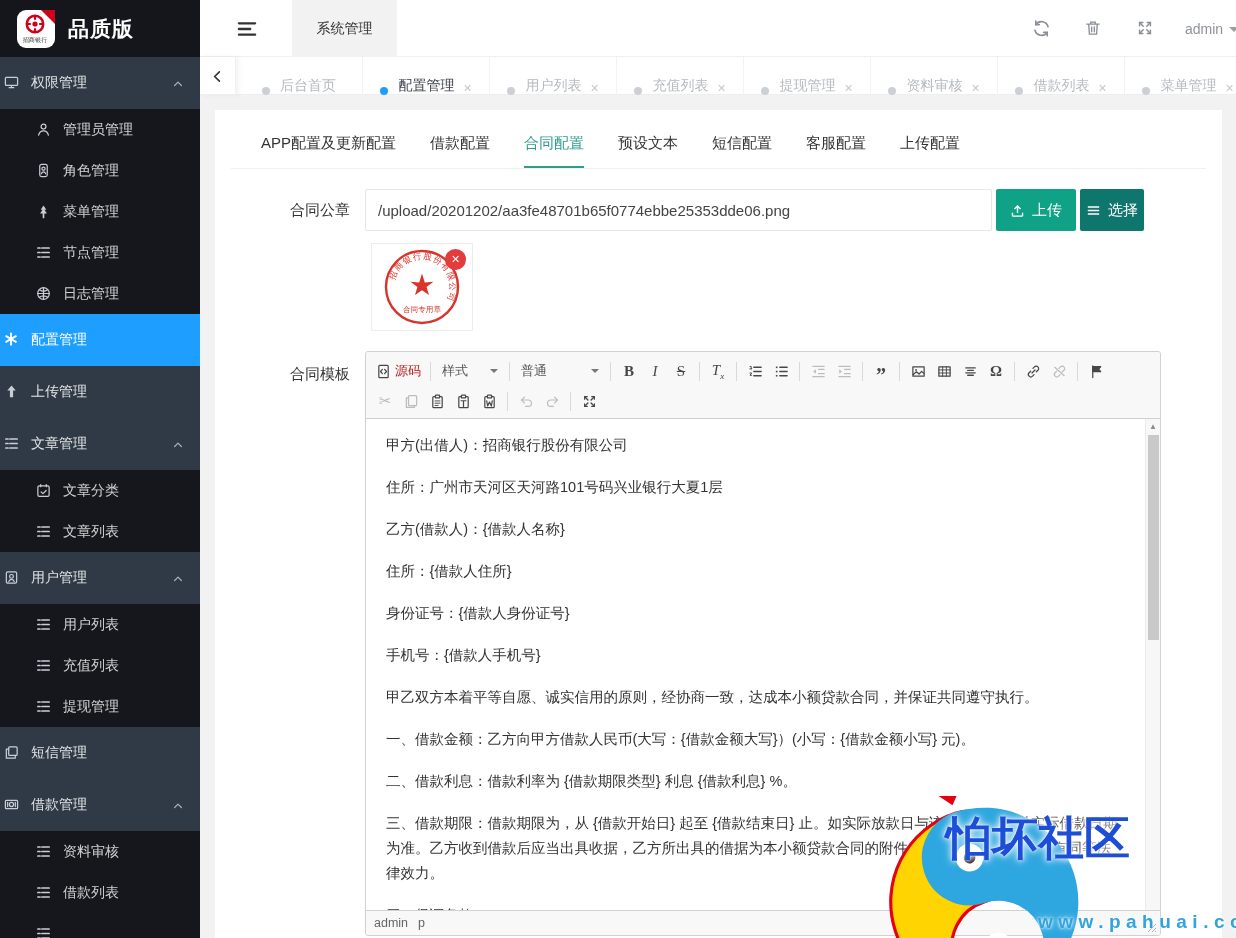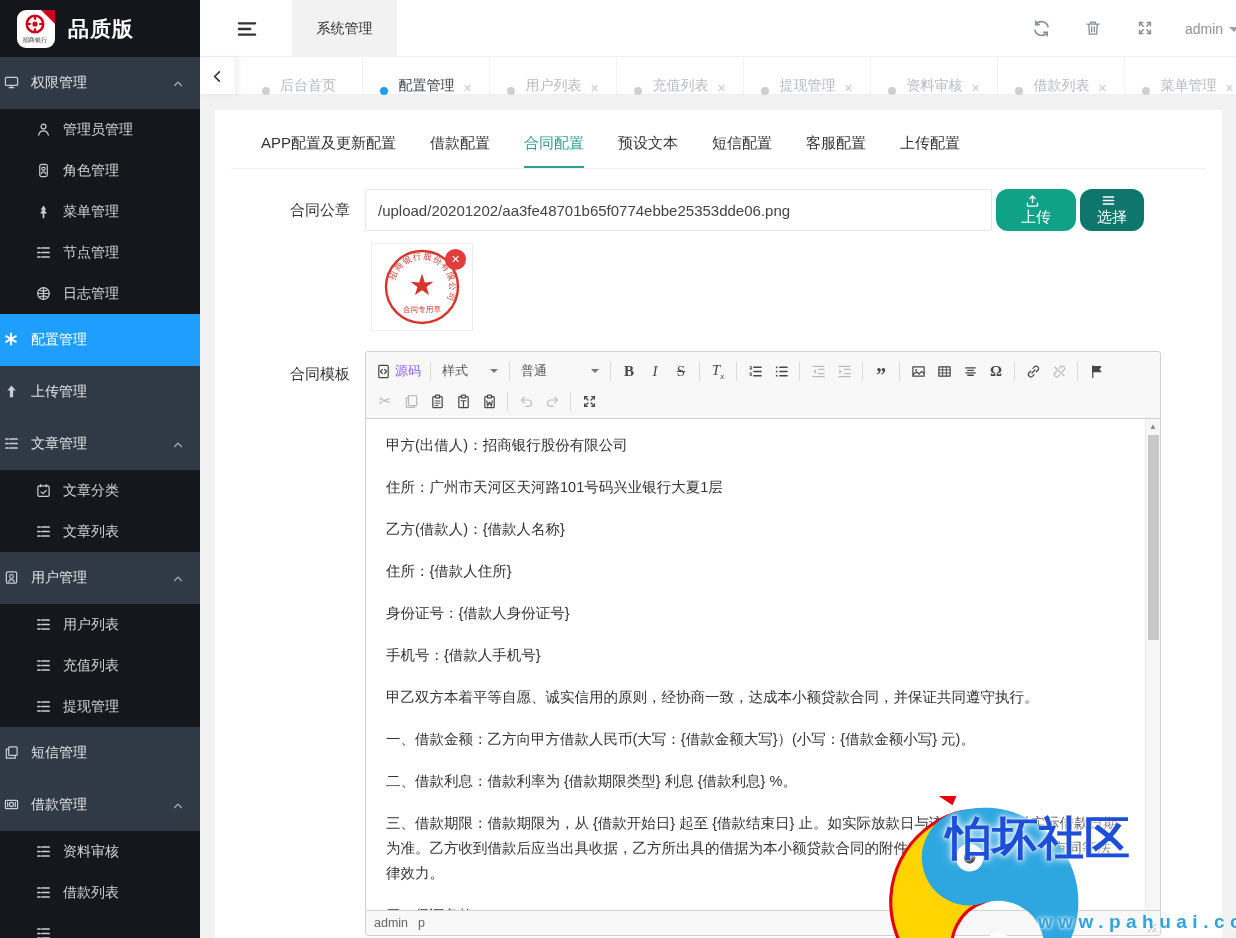--- a/index.html
+++ b/index.html
@@ -39,38 +39,38 @@
   
   .panel { position:absolute; left:215px; top:110px; width:1007px; height:880px; background:#fff; z-index:1; }
   .p-tabs { display:flex; padding:24px 0 0 30px; border-bottom:1px solid #f0f0f0; margin:0 16px; }
   .p-tab { font-size:15px; color:#333; margin-right:34px; padding-bottom:13px; cursor:pointer; }
   .p-tab.active { color:#2f9e8f; border-bottom:2px solid #2f9e8f; }
 
   .form-row { display:flex; align-items:flex-start; margin-top:20px; }
   .f-label { width:150px; text-align:right; padding-right:15px; font-size:15px; color:#333; line-height:42px; flex:0 0 auto; }
   .f-label.top { line-height:20px; padding-top:13px; }
   .path-input { width:627px; height:42px; border:1px solid #e6e6e6; border-radius:2px; padding:0 12px; font-size:15px; color:#444; font-family:"Liberation Sans",sans-serif; }
-  .btn { height:42px; border:none; border-radius:12px; color:#fff; font-size:15px; display:inline-flex; align-items:center; justify-content:center; cursor:pointer; font-family:"Liberation Sans",sans-serif;flex-direction:column; }
+  .btn { height:42px; border:none; border-radius:2px; color:#fff; font-size:15px; display:inline-flex; align-items:center; justify-content:center; cursor:pointer; font-family:"Liberation Sans",sans-serif; }
   .btn svg { margin-right:7px; }
   .btn-upload { width:80px; margin-left:4px; background:#10a287; }
   .btn-select { width:64px; margin-left:4px; background:#0f766e; }
 
   .preview-box { margin:12px 0 0 156px; width:102px; height:88px; background:#fff; border:1px solid #ededed; position:relative; display:flex; align-items:center; justify-content:center; }
   .preview-close { position:absolute; top:5px; right:6px; width:21px; height:21px; border-radius:50%; background:#e23c3c; color:#fff; font-size:11px; display:flex; align-items:center; justify-content:center; cursor:pointer; }
 
   
   .editor { width:796px; border:1px solid #d1d1d1; border-radius:3px; background:#fff; position:relative; }
   .ed-toolbar { background:#f8f8f8; border-bottom:1px solid #d1d1d1; padding:4px 6px 2px; border-radius:3px 3px 0 0; }
   .ed-row { display:flex; align-items:center; flex-wrap:nowrap; padding:2px 0; }
   .ed-group { display:flex; align-items:center; }
   .ed-sep { width:1px; height:19px; background:#d9d9d9; margin:0 5px; }
   .ed-btn { min-width:26px; height:26px; padding:0 4px; display:inline-flex; align-items:center; justify-content:center; color:#474747; cursor:pointer; border-radius:2px; font-size:14px; }
   .ed-btn.disabled { color:#bcbcbc; cursor:default; }
   .ed-btn .tgl { font-family:"Liberation Serif", serif; font-size:15px; }
-  .ed-btn .lbl { font-size:13px; margin-left:4px; color:#8b5cf6; }
+  .ed-btn .lbl { font-size:13px; margin-left:4px; color:#b91c1c; }
   .ed-select { display:inline-flex; align-items:center; height:24px; padding:0 6px; color:#555; font-size:13px; cursor:pointer; }
   .ed-select .sel-caret { width:0; height:0; border:4px solid transparent; border-top-color:#777; margin-left:22px; position:relative; top:2px; }
   .ed-select.wide .sel-caret { margin-left:44px; }
 
   .ed-content { position:relative; height:491px; overflow:hidden; background:#fff; }
   .ed-text { padding:14px 36px 10px 20px; font-size:14.5px; line-height:25px; color:#333; }
   .ed-text p { margin:0 0 17px; white-space:pre-wrap; }
   .ed-scroll { position:absolute; right:0; top:0; width:15px; height:491px; background:#f7f7f7; border-left:1px solid #ebebeb; }
   .ed-scroll .up { height:15px; display:flex; align-items:center; justify-content:center; font-size:8px; color:#8a8a8a; }
   .ed-thumb { position:absolute; left:2px; top:16px; width:11px; height:205px; background:#c9c9c9; }

